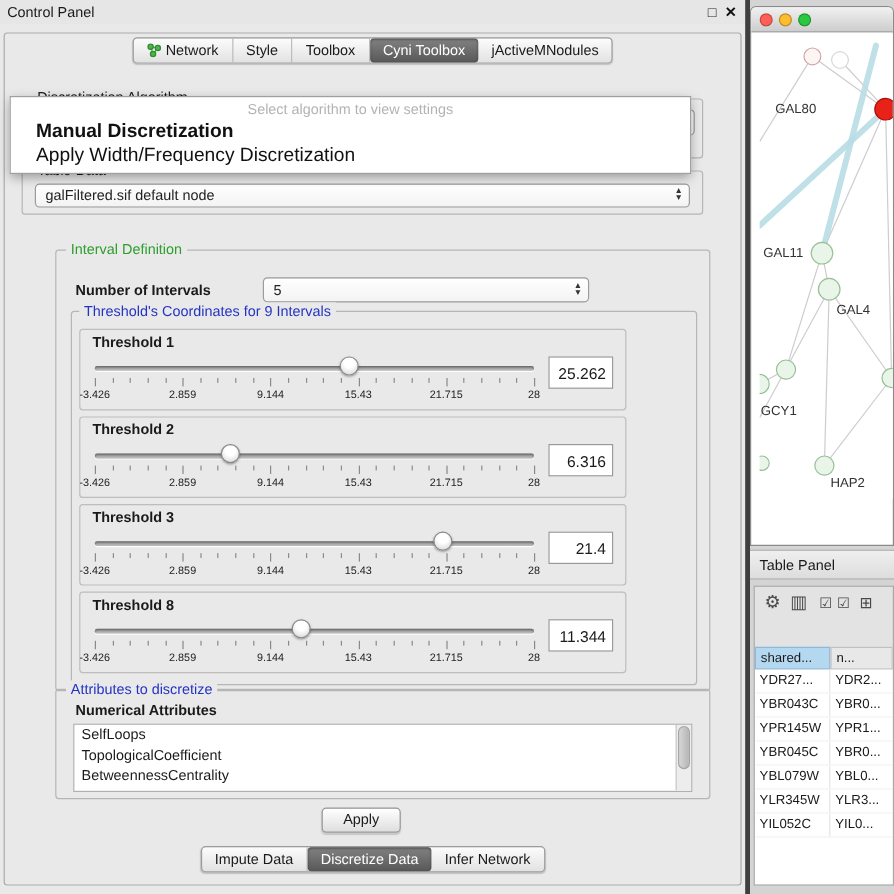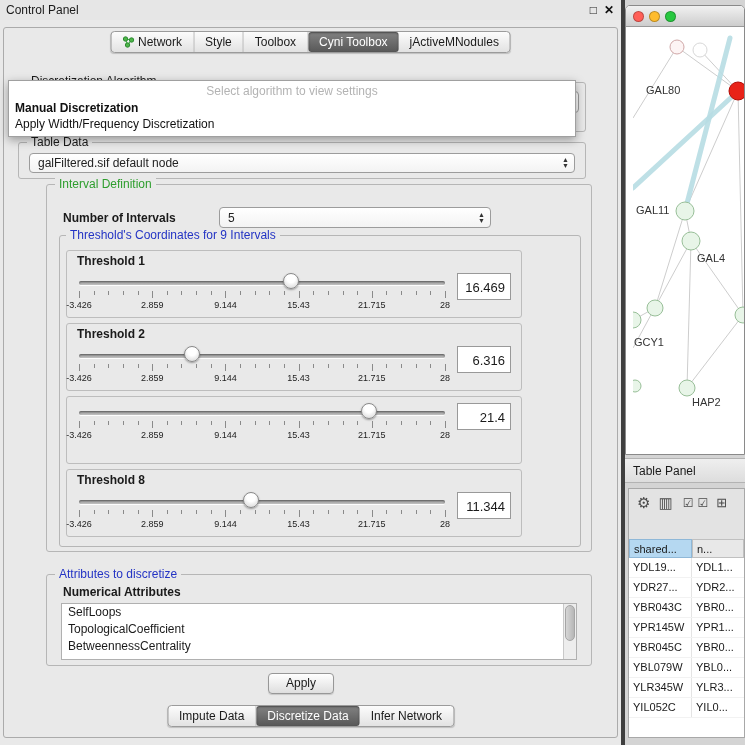--- a/index.html
+++ b/index.html
@@ -40,21 +40,21 @@
   .combo { position:absolute; background:linear-gradient(#ffffff,#f3f3f3); border:1px solid #9c9c9c;
            border-radius:4px; font-size:12px; color:#222; display:flex; align-items:center;
            padding:0 20px 0 8px; overflow:hidden; white-space:nowrap; }
   .stepper { position:absolute; right:5px; top:50%; transform:translateY(-50%); display:flex; flex-direction:column; }
   .stepper i { font-style:normal; font-size:7px; line-height:6px; color:#333; }
 
   
   .popup { position:absolute; left:8px; top:80px; width:568px; background:#fff; border:1px solid #a0a0a0;
            box-shadow:0 3px 9px rgba(0,0,0,.35); z-index:40; padding-bottom:4px; }
   .popup-header { text-align:center; color:#b3b3b3; font-size:12px; padding:3px 0 2px; }
-  .popup-option { font-size:12px; padding:1px 6px; color:#111; }
+  .popup-option { font-size:16px; padding:1px 21px; color:#111; }
   .popup-option.first { font-weight:bold; }
 
   
   .thr-panel { position:absolute; left:6px; width:456px; height:68px; border:1px solid #bdbdbd; border-radius:3px;
                background:#e9e9e9; padding:3px 10px 0; }
   .thr-label { font-weight:bold; font-size:12px; height:16px; }
   .thr-row { display:flex; align-items:flex-start; }
   .slider { flex:1; position:relative; height:44px; margin-right:10px; }
   .track { position:absolute; top:11px; left:2px; right:2px; height:4px; border-radius:2px;
            background:linear-gradient(#8f8f8f,#c6c6c6); box-shadow:inset 0 1px 2px rgba(0,0,0,.35), 0 1px 0 #fdfdfd; }
@@ -161,21 +161,21 @@
     <span class="group-title">Table Data</span>
     <div class="combo" style="left:10px; right:10px; top:10px; height:20px;">
       <span>galFiltered.sif default node</span>
       <span class="stepper">
           <i>▲</i>
           <i>▼</i>
         </span>
     </div>
   </div>
 
-  <div class="groupbox" style="left:46px; top:184px; width:546px; height:368px;">
+  <div class="groupbox" style="left:46px; top:208px; width:546px; height:368px;">
     <span class="group-title green">Interval Definition</span>
 
     <div style="position:absolute; left:16px; top:26px; font-weight:bold;">Number of Intervals</div>
     <div class="combo" style="left:172px; top:22px; width:272px; height:21px;">
       <span>5</span>
       <span class="stepper">
           <i>▲</i>
           <i>▼</i>
         </span>
     </div>
@@ -219,21 +219,21 @@
                 </div>
                 <div class="scale">
                   <span style="left: 0%;">-3.426</span>
                   <span style="left: 20%;">2.859</span>
                   <span style="left: 40%;">9.144</span>
                   <span style="left: 60%;">15.43</span>
                   <span style="left: 80%;">21.715</span>
                   <span style="left: 100%;">28</span>
                 </div>
               </div>
-              <div class="value-box">16.469</div>
+              <div class="value-box">25.262</div>
             </div>
           </div>
           <div class="thr-panel" style="top: 87px;">
             <div class="thr-label">Threshold 2</div>
             <div class="thr-row">
               <div class="slider">
                 <div class="track"></div>
                 <div class="thumb" style="left:31.00%"></div>
                 <div class="ticks">
                   <div class="tick major" style="left: 0%;"></div>
@@ -269,20 +269,21 @@
                   <span style="left: 40%;">9.144</span>
                   <span style="left: 60%;">15.43</span>
                   <span style="left: 80%;">21.715</span>
                   <span style="left: 100%;">28</span>
                 </div>
               </div>
               <div class="value-box">6.316</div>
             </div>
           </div>
           <div class="thr-panel" style="top: 160px;">
+            <div class="thr-label">Threshold 3</div>
             <div class="thr-row">
               <div class="slider">
                 <div class="track"></div>
                 <div class="thumb" style="left:79.00%"></div>
                 <div class="ticks">
                   <div class="tick major" style="left: 0%;"></div>
                   <div class="tick minor" style="left: 4%;"></div>
                   <div class="tick minor" style="left: 8%;"></div>
                   <div class="tick minor" style="left: 12%;"></div>
                   <div class="tick minor" style="left: 16%;"></div>
@@ -462,24 +463,20 @@
     <span class="ico" style="font-size:12px; margin-left:2px;">☑</span>
     <span class="ico" style="font-size:12px; margin-left:-4px;">☑</span>
     <span class="ico" style="font-size:13px;">⊞</span>
   </div>
   <div class="thead">
     <div class="hcell c1" id="hcell1" style="background: rgb(181, 216, 241);">shared...</div>
     <div class="hcell c2">n...</div>
   </div>
   <div class="tbody" id="table-rows">
       <div class="trow">
-        <div class="tcell c1">YDL19...</div>
-        <div class="tcell c2">YDL1...</div>
-      </div>
-      <div class="trow">
         <div class="tcell c1">YDR27...</div>
         <div class="tcell c2">YDR2...</div>
       </div>
       <div class="trow">
         <div class="tcell c1">YBR043C</div>
         <div class="tcell c2">YBR0...</div>
       </div>
       <div class="trow">
         <div class="tcell c1">YPR145W</div>
         <div class="tcell c2">YPR1...</div>

